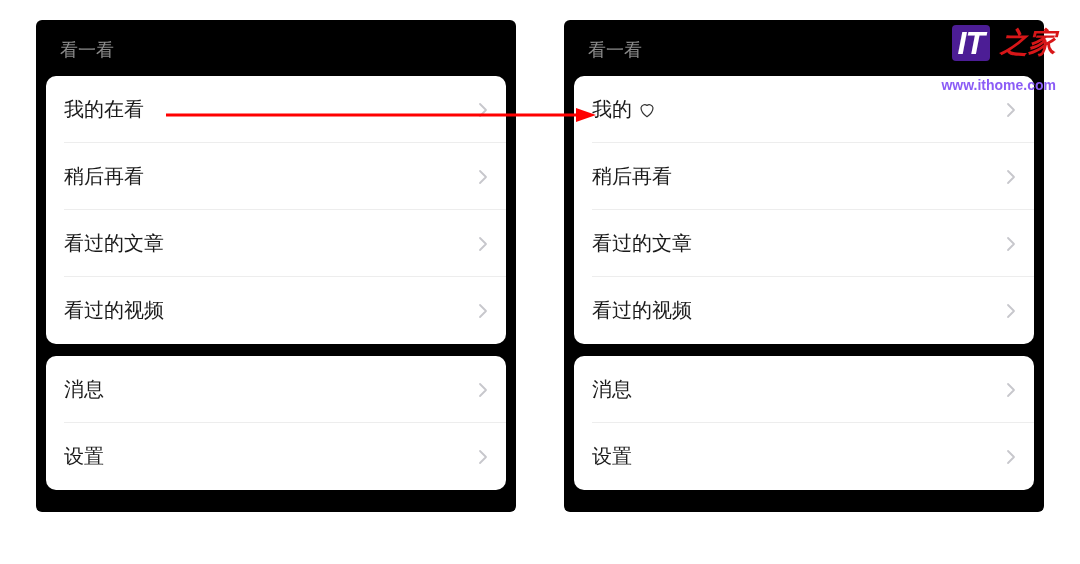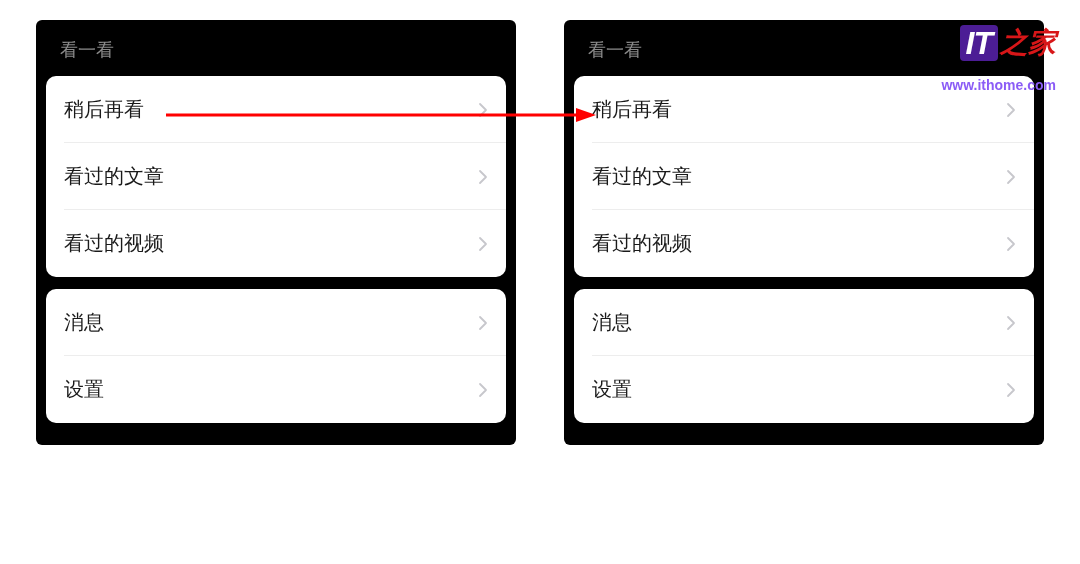--- a/index.html
+++ b/index.html
@@ -108,38 +108,47 @@
       border-radius: 4px;
       font-style: italic;
       line-height: 1;
       letter-spacing: -1px;
     }
     .logo-suffix {
       color: #d71618;
       font-size: 28px;
       font-weight: 700;
       font-style: italic;
+      margin-left: 8px;
     }
     .logo-url {
       color: #8b5cf6;
       font-size: 14px;
       font-weight: 600;
       margin-top: 15px;
     }
   </style>
 </head>
 <body>
 
 <div class="container">
 
   <div class="panel">
     <div class="section-title">看一看</div>
 
     <div class="card">
       <div class="list-item">
+        <span class="item-label">我的在看</span>
+        <span class="chevron">
+          <svg viewBox="0 0 10 16" fill="none">
+              <path d="M2 2 L8 8 L2 14" stroke="currentColor" stroke-width="1.8" stroke-linecap="round" stroke-linejoin="round"></path>
+            </svg>
+        </span>
+      </div>
+      <div class="list-item">
         <span class="item-label">稍后再看</span>
         <span class="chevron">
           <svg viewBox="0 0 10 16" fill="none">
               <path d="M2 2 L8 8 L2 14" stroke="currentColor" stroke-width="1.8" stroke-linecap="round" stroke-linejoin="round"></path>
             </svg>
         </span>
       </div>
       <div class="list-item">
         <span class="item-label">看过的文章</span>
         <span class="chevron">
@@ -175,20 +184,35 @@
             </svg>
         </span>
       </div>
     </div>
   </div>
 
   <div class="panel">
     <div class="section-title">看一看</div>
 
     <div class="card">
+      <div class="list-item">
+        <span class="item-label">
+          <span>我的</span>
+          <span class="heart-icon">
+            <svg viewBox="0 0 24 24" fill="none">
+                <path d="M12 21s-8-5.5-8-12a5 5 0 0 1 8-3 5 5 0 0 1 8 3c0 6.5-8 12-8 12z" stroke="#333" stroke-width="1.6" stroke-linejoin="round"></path>
+              </svg>
+          </span>
+        </span>
+        <span class="chevron">
+          <svg viewBox="0 0 10 16" fill="none">
+              <path d="M2 2 L8 8 L2 14" stroke="currentColor" stroke-width="1.8" stroke-linecap="round" stroke-linejoin="round"></path>
+            </svg>
+        </span>
+      </div>
       <div class="list-item">
         <span class="item-label">稍后再看</span>
         <span class="chevron">
           <svg viewBox="0 0 10 16" fill="none">
               <path d="M2 2 L8 8 L2 14" stroke="currentColor" stroke-width="1.8" stroke-linecap="round" stroke-linejoin="round"></path>
             </svg>
         </span>
       </div>
       <div class="list-item">
         <span class="item-label">看过的文章</span>

